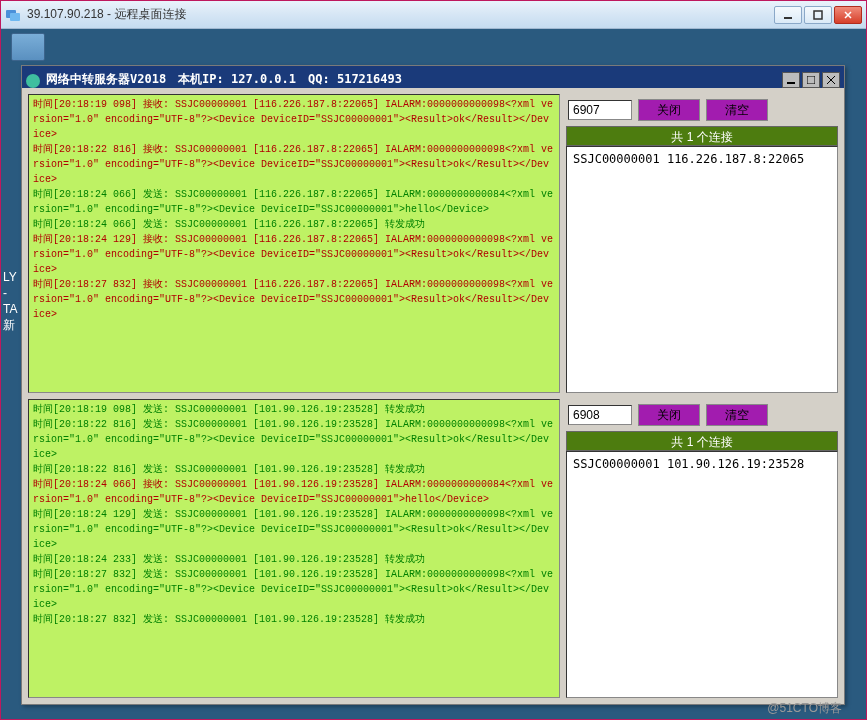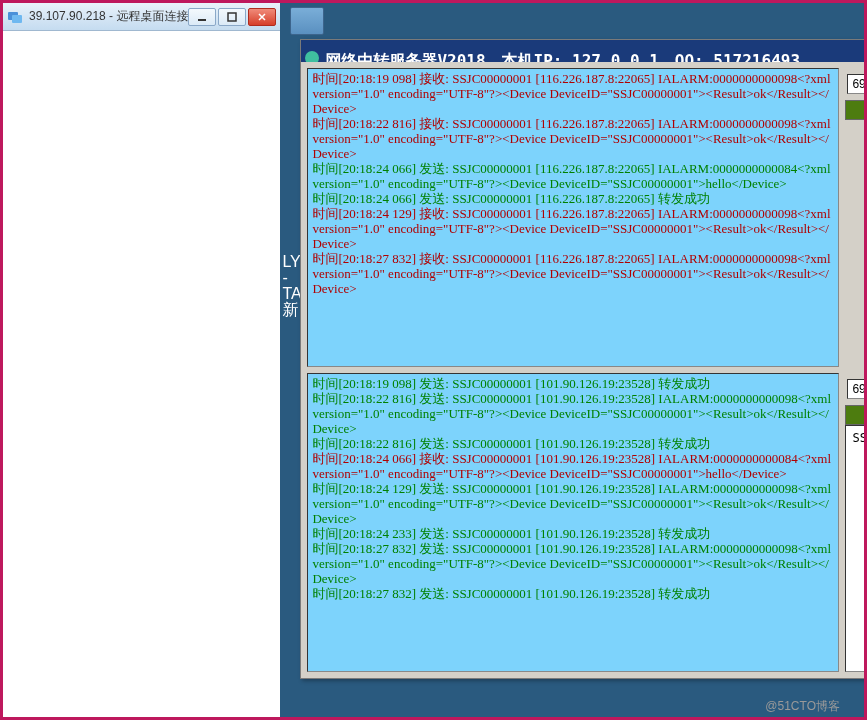--- a/index.html
+++ b/index.html
@@ -1,42 +1,42 @@
 <!DOCTYPE html>
 <html><head>
 <meta charset="utf-8">
 <style>
 * { margin: 0; padding: 0; box-sizing: border-box; }
 body { font-family: "Microsoft YaHei", SimSun, sans-serif; font-size: 12px; background: #fff; width: 867px; height: 720px; overflow: hidden; }
 
-.outer-window { width: 867px; height: 720px; border: 3px solid #be185d; background: #fff; display: flex; flex-direction: row; }
+.outer-window { width: 867px; height: 720px; border: 1px solid #be185d; background: #fff; display: flex; flex-direction: column; }
 
 .outer-titlebar { height: 28px; background: linear-gradient(#eaf3fb, #d6e6f5 50%, #c5dcf0); display: flex; align-items: center; padding: 0 4px; border-bottom: 1px solid #a0b8d0; }
 .outer-titlebar .rdp-icon { width: 16px; height: 16px; margin-right: 6px; display: inline-flex; align-items: center; justify-content: center; }
 .outer-titlebar .title { flex: 1; color: #333; font-size: 12px; }
 .outer-window-buttons { display: flex; gap: 2px; }
 .win-btn { width: 28px; height: 18px; border: 1px solid #8aa8c8; border-radius: 2px; background: linear-gradient(#f4f9fd,#dbeaf7); display: flex; align-items: center; justify-content: center; cursor: pointer; }
 .win-btn.close { background: linear-gradient(#f08b7a,#d63f2a); border-color: #b02c1e; }
 .win-btn svg { width: 10px; height: 10px; }
 
 .outer-body { flex: 1; background: #2a5a7f; padding: 16px 10px 16px 20px; position: relative; overflow: hidden; }
 .desktop-icons { position: absolute; top: 4px; left: 10px; display:flex; gap:6px; }
 .desktop-icons .di { width: 34px; height: 28px; background: linear-gradient(#7aaed8,#5a90c0); border:1px solid #3c648c; border-radius:2px; }
-.left-labels { position:absolute; top:251px; left:2px; color:#fff; font-size:16px; line-height:16px; }
+.left-labels { position:absolute; top:240px; left:2px; color:#fff; font-size:12px; line-height:16px; }
 
 .inner-window { position: relative; margin-top: 20px; width: 824px; height: 640px; border: 1px solid #7a7a7a; box-shadow: 2px 2px 4px rgba(0,0,0,0.3); display:flex; flex-direction:column; }
-.inner-title { height: 22px; background: #1a3a7a; color: #fff; display: flex; align-items: flex-start; padding: 11px 4px; font-family: "SimSun", monospace; font-size: 16px; font-weight: bold; }
+.inner-title { height: 22px; background: #1a3a7a; color: #fff; display: flex; align-items: flex-end; padding: 0 4px; font-family: "SimSun", monospace; font-size: 12px; font-weight: bold; }
 .inner-title .icon { width: 14px; height: 14px; background: #3fbf9f; border-radius: 50%; margin-right: 6px; display:inline-block; }
 .inner-title .t { flex: 1; }
 .inner-title .wb { display:flex; }
 .inner-title .wb span { width: 18px; height: 16px; background: #bcbcbc; border:1px solid #555; margin-left:2px; display:flex; align-items:center; justify-content:center; cursor:pointer; }
 .inner-body { flex:1; background: #d4d0c8; padding: 6px; display:flex; flex-direction:column; gap:6px; }
 
 .panel-row { flex:1; display:flex; gap:6px; }
-.log-pane { flex:1; background:#7dd3fc; border:1px inset #888; overflow-y:auto; overflow-x:hidden; padding:2px 4px; font-family: Liberation Serif, serif; font-size:13px; line-height:15px; word-break:break-all; }
+.log-pane { flex:1; background:#bef264; border:1px inset #888; overflow-y:auto; overflow-x:hidden; padding:2px 4px; font-family: Liberation Mono, monospace; font-size:10px; line-height:15px; word-break:break-all; }
 .log-pane::-webkit-scrollbar{width:16px;}
 .log-pane::-webkit-scrollbar-track{background:#e8e8e8;border:1px solid #bbb;}
 .log-pane::-webkit-scrollbar-thumb{background:#c8c8c8;border:1px solid #888;}
 .log-pane::-webkit-scrollbar-button{background:#d4d0c8;border:1px solid #888;height:16px;}
 
 .side-pane { width:272px; display:flex; flex-direction:column; }
 .side-top { height:32px; display:flex; align-items:center; gap:6px; padding:2px; background:#d4d0c8;}
 .side-top input { width:64px; height:20px; border:1px inset #888; padding:0 4px; font-size:12px; }
 .side-top button { width:62px; height:22px; border:1px solid #888; background:#a21caf; cursor:pointer; font-size:12px;}
 .conn-header { height:20px; background:#4d7c0f; color:#fff; text-align:center; line-height:20px; font-size:12px; border:1px solid #666;}
@@ -128,20 +128,23 @@
               <div class="red">时间[20:18:24 129] 接收: SSJC00000001 [116.226.187.8:22065] IALARM:0000000000098&lt;?xml version="1.0" encoding="UTF-8"?&gt;&lt;Device DeviceID="SSJC00000001"&gt;&lt;Result&gt;ok&lt;/Result&gt;&lt;/Device&gt;</div>
               <div class="red">时间[20:18:27 832] 接收: SSJC00000001 [116.226.187.8:22065] IALARM:0000000000098&lt;?xml version="1.0" encoding="UTF-8"?&gt;&lt;Device DeviceID="SSJC00000001"&gt;&lt;Result&gt;ok&lt;/Result&gt;&lt;/Device&gt;</div>
             </div>
           <div class="side-pane">
             <div class="side-top">
               <input value="6907" style="">
               <button>关闭</button>
               <button>清空</button>
             </div>
             <div class="conn-header">共 1 个连接</div>
+            <div class="conn-list">
+              <div>SSJC00000001 116.226.187.8:22065</div>
+            </div>
           </div>
         </div>
 
         <div class="panel-row">
           <div class="log-pane" id="log2">
               <div class="green">时间[20:18:19 098] 发送: SSJC00000001 [101.90.126.19:23528] 转发成功</div>
               <div class="green">时间[20:18:22 816] 发送: SSJC00000001 [101.90.126.19:23528] IALARM:0000000000098&lt;?xml version="1.0" encoding="UTF-8"?&gt;&lt;Device DeviceID="SSJC00000001"&gt;&lt;Result&gt;ok&lt;/Result&gt;&lt;/Device&gt;</div>
               <div class="green">时间[20:18:22 816] 发送: SSJC00000001 [101.90.126.19:23528] 转发成功</div>
               <div class="red">时间[20:18:24 066] 接收: SSJC00000001 [101.90.126.19:23528] IALARM:0000000000084&lt;?xml version="1.0" encoding="UTF-8"?&gt;&lt;Device DeviceID="SSJC00000001"&gt;hello&lt;/Device&gt;</div>
               <div class="green">时间[20:18:24 129] 发送: SSJC00000001 [101.90.126.19:23528] IALARM:0000000000098&lt;?xml version="1.0" encoding="UTF-8"?&gt;&lt;Device DeviceID="SSJC00000001"&gt;&lt;Result&gt;ok&lt;/Result&gt;&lt;/Device&gt;</div>

